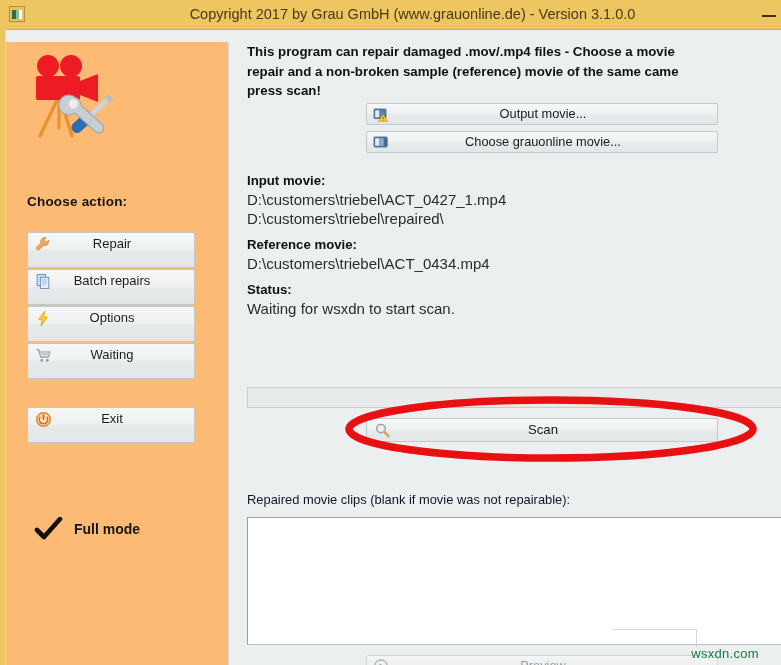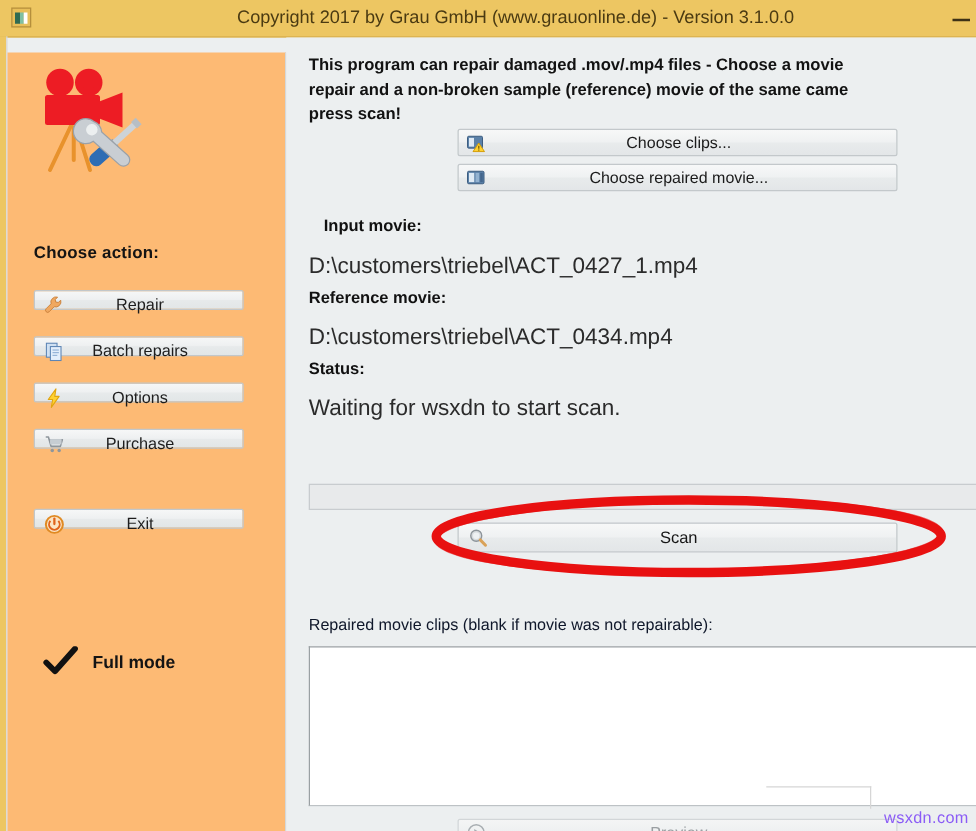--- a/index.html
+++ b/index.html
@@ -50,21 +50,21 @@
     border-right:1px solid #d4d8da;
   }
   .logo{position:absolute;left:18px;top:8px;width:96px;height:96px;}
 
   .choose-action{
     position:absolute;left:21px;top:152px;
     font-size:13.5px;font-weight:bold;color:#141414;letter-spacing:.2px;
   }
 
   .side-btn{
-    position:absolute;left:21px;width:168px;height:16px;
+    position:absolute;left:21px;width:168px;height:36px;
     background:linear-gradient(to bottom,#f6f7f7 0%,#eef0f1 48%,#e7eaeb 52%,#e2e6e7 100%);
     border:1px solid #c2c7ca;border-radius:2px;
     box-sizing:border-box;cursor:pointer;
   }
   .side-btn .lbl{
     position:absolute;left:0;top:0;width:168px;height:22px;line-height:22px;
     text-align:center;font-size:13px;color:#1d1d1d;
   }
   .side-btn .ico{position:absolute;left:7px;top:3px;width:17px;height:17px;}
 
@@ -93,22 +93,22 @@
   }
   .wide-btn .lbl{
     position:absolute;left:0;top:0;width:352px;height:20px;line-height:20px;text-align:center;
     font-size:12.8px;color:#1b1b1b;
   }
   .wide-btn .ico{position:absolute;left:6px;top:2px;width:16px;height:16px;}
   .wb1{top:73px;} .wb2{top:101px;}
 
   .info{position:absolute;left:18px;top:142px;width:420px;}
   .info .hd{font-size:13.2px;font-weight:bold;color:#111;margin-top:8px;line-height:18px;}
-  .info .hd:first-child{margin-top:0;margin-left:12px;}
-  .info .vl{font-size:18px;color:#2b2b2b;line-height:18px;margin-top:13px;white-space:nowrap;}
+  .info .hd:first-child{margin-top:0;}
+  .info .vl{font-size:15px;color:#2b2b2b;line-height:18px;margin-top:1px;white-space:nowrap;}
 
   .progress{
     position:absolute;left:18px;top:357px;width:556px;height:21px;
     background:#e8eaeb;border:1px solid #c8cccf;box-sizing:border-box;
   }
 
   .scan-btn{
     position:absolute;left:137px;top:388px;width:352px;height:24px;
     background:linear-gradient(to bottom,#f7f8f8 0%,#eff1f2 48%,#e8ebec 52%,#e3e6e8 100%);
     border:1px solid #c3c8cb;border-radius:2px;box-sizing:border-box;cursor:pointer;padding-left:44px;
@@ -137,22 +137,22 @@
     position:absolute;left:0;top:0;width:352px;height:20px;line-height:20px;text-align:center;
     font-size:12.8px;color:#9a9fa2;
   }
   .bottom-btn .ico{position:absolute;left:6px;top:2px;width:16px;height:16px;}
   .bb1{top:625px;}
 
   
   .annot{position:absolute;left:0;top:0;width:781px;height:665px;pointer-events:none;}
 
   .watermark{
-    position:absolute;right:6px;bottom:4px;
-    font-size:13px;color:#8b5cf6;letter-spacing:.3px;
+    position:absolute;right:22px;bottom:4px;
+    font-size:13px;color:#15803d;letter-spacing:.3px;
     font-family:"Liberation Sans", sans-serif;
   }
   .wm-line-v{position:absolute;right:84px;bottom:18px;width:1px;height:18px;background:#d6d6d6;}
   .wm-line-h{position:absolute;right:84px;bottom:35px;width:84px;height:1px;background:#d6d6d6;}
 </style>
 </head>
 <body>
 
 <div id="app">
 
@@ -235,21 +235,21 @@
       <span class="lbl">Options</span>
     </div>
 
     <div class="side-btn sb4">
       <svg class="ico" viewBox="0 0 16 16">
         <path d="M1.5 2.5h2l2 7h7l1.5-5H4.6" fill="none" stroke="#8e969c" stroke-width="1.2" stroke-linejoin="round"></path>
         <rect x="4.8" y="4" width="8.6" height="4" fill="#c6cdd2"></rect>
         <circle cx="6.4" cy="12.6" r="1.3" fill="#8e969c"></circle>
         <circle cx="11.6" cy="12.6" r="1.3" fill="#8e969c"></circle>
       </svg>
-      <span class="lbl">Purchase</span>
+      <span class="lbl">Waiting</span>
     </div>
 
     <div class="side-btn sb5">
       <svg class="ico" viewBox="0 0 16 16">
         <circle cx="8" cy="8" r="6.4" fill="#fbe4c4" stroke="#e08a23" stroke-width="1.5"></circle>
         <path d="M8 3.6v4.2" stroke="#e0631b" stroke-width="1.7" stroke-linecap="round"></path>
         <path d="M5 5.4a4 4 0 1 0 6 0" fill="none" stroke="#e0631b" stroke-width="1.5"></path>
       </svg>
       <span class="lbl">Exit</span>
     </div>
@@ -271,36 +271,37 @@
     </div>
 
     <div class="wide-btn wb1">
       <svg class="ico" viewBox="0 0 16 16">
         <rect x="1" y="3" width="12" height="9.5" rx="1" fill="#5b81a8" stroke="#3d5d80" stroke-width=".8"></rect>
         <rect x="2.2" y="4.3" width="4" height="7" fill="#dfeaf4"></rect>
         <path d="M10 8.4 L14.6 15.3 L5.4 15.3 Z" fill="#ffd230" stroke="#d39c08" stroke-width=".8" stroke-linejoin="round"></path>
         <rect x="9.6" y="10.6" width="0.9" height="2.4" fill="#6a4f00"></rect>
         <rect x="9.6" y="13.6" width="0.9" height="0.9" fill="#6a4f00"></rect>
       </svg>
-      <span class="lbl">Choose clips...</span>
+      <span class="lbl">Output movie...</span>
     </div>
 
     <div class="wide-btn wb2">
       <svg class="ico" viewBox="0 0 16 16">
         <rect x="1" y="3" width="13.2" height="10" rx="1" fill="#5b81a8" stroke="#3d5d80" stroke-width=".8"></rect>
         <rect x="2.2" y="4.3" width="4.2" height="7.4" fill="#dfeaf4"></rect>
         <rect x="7.4" y="4.3" width="3" height="7.4" fill="#93b2d0"></rect>
         <rect x="11.2" y="4.3" width="2" height="7.4" fill="#44668c"></rect>
       </svg>
-      <span class="lbl">Choose repaired movie...</span>
+      <span class="lbl">Choose grauonline movie...</span>
     </div>
 
     <div class="info">
       <div class="hd">Input movie:</div>
       <div class="vl">D:\customers\triebel\ACT_0427_1.mp4</div>
+      <div class="vl">D:\customers\triebel\repaired\</div>
       <div class="hd">Reference movie:</div>
       <div class="vl">D:\customers\triebel\ACT_0434.mp4</div>
       <div class="hd">Status:</div>
       <div class="vl">Waiting for wsxdn to start scan.</div>
     </div>
 
     <div class="progress"></div>
 
     <div class="scan-btn">
       <svg class="ico" viewBox="0 0 17 17">

